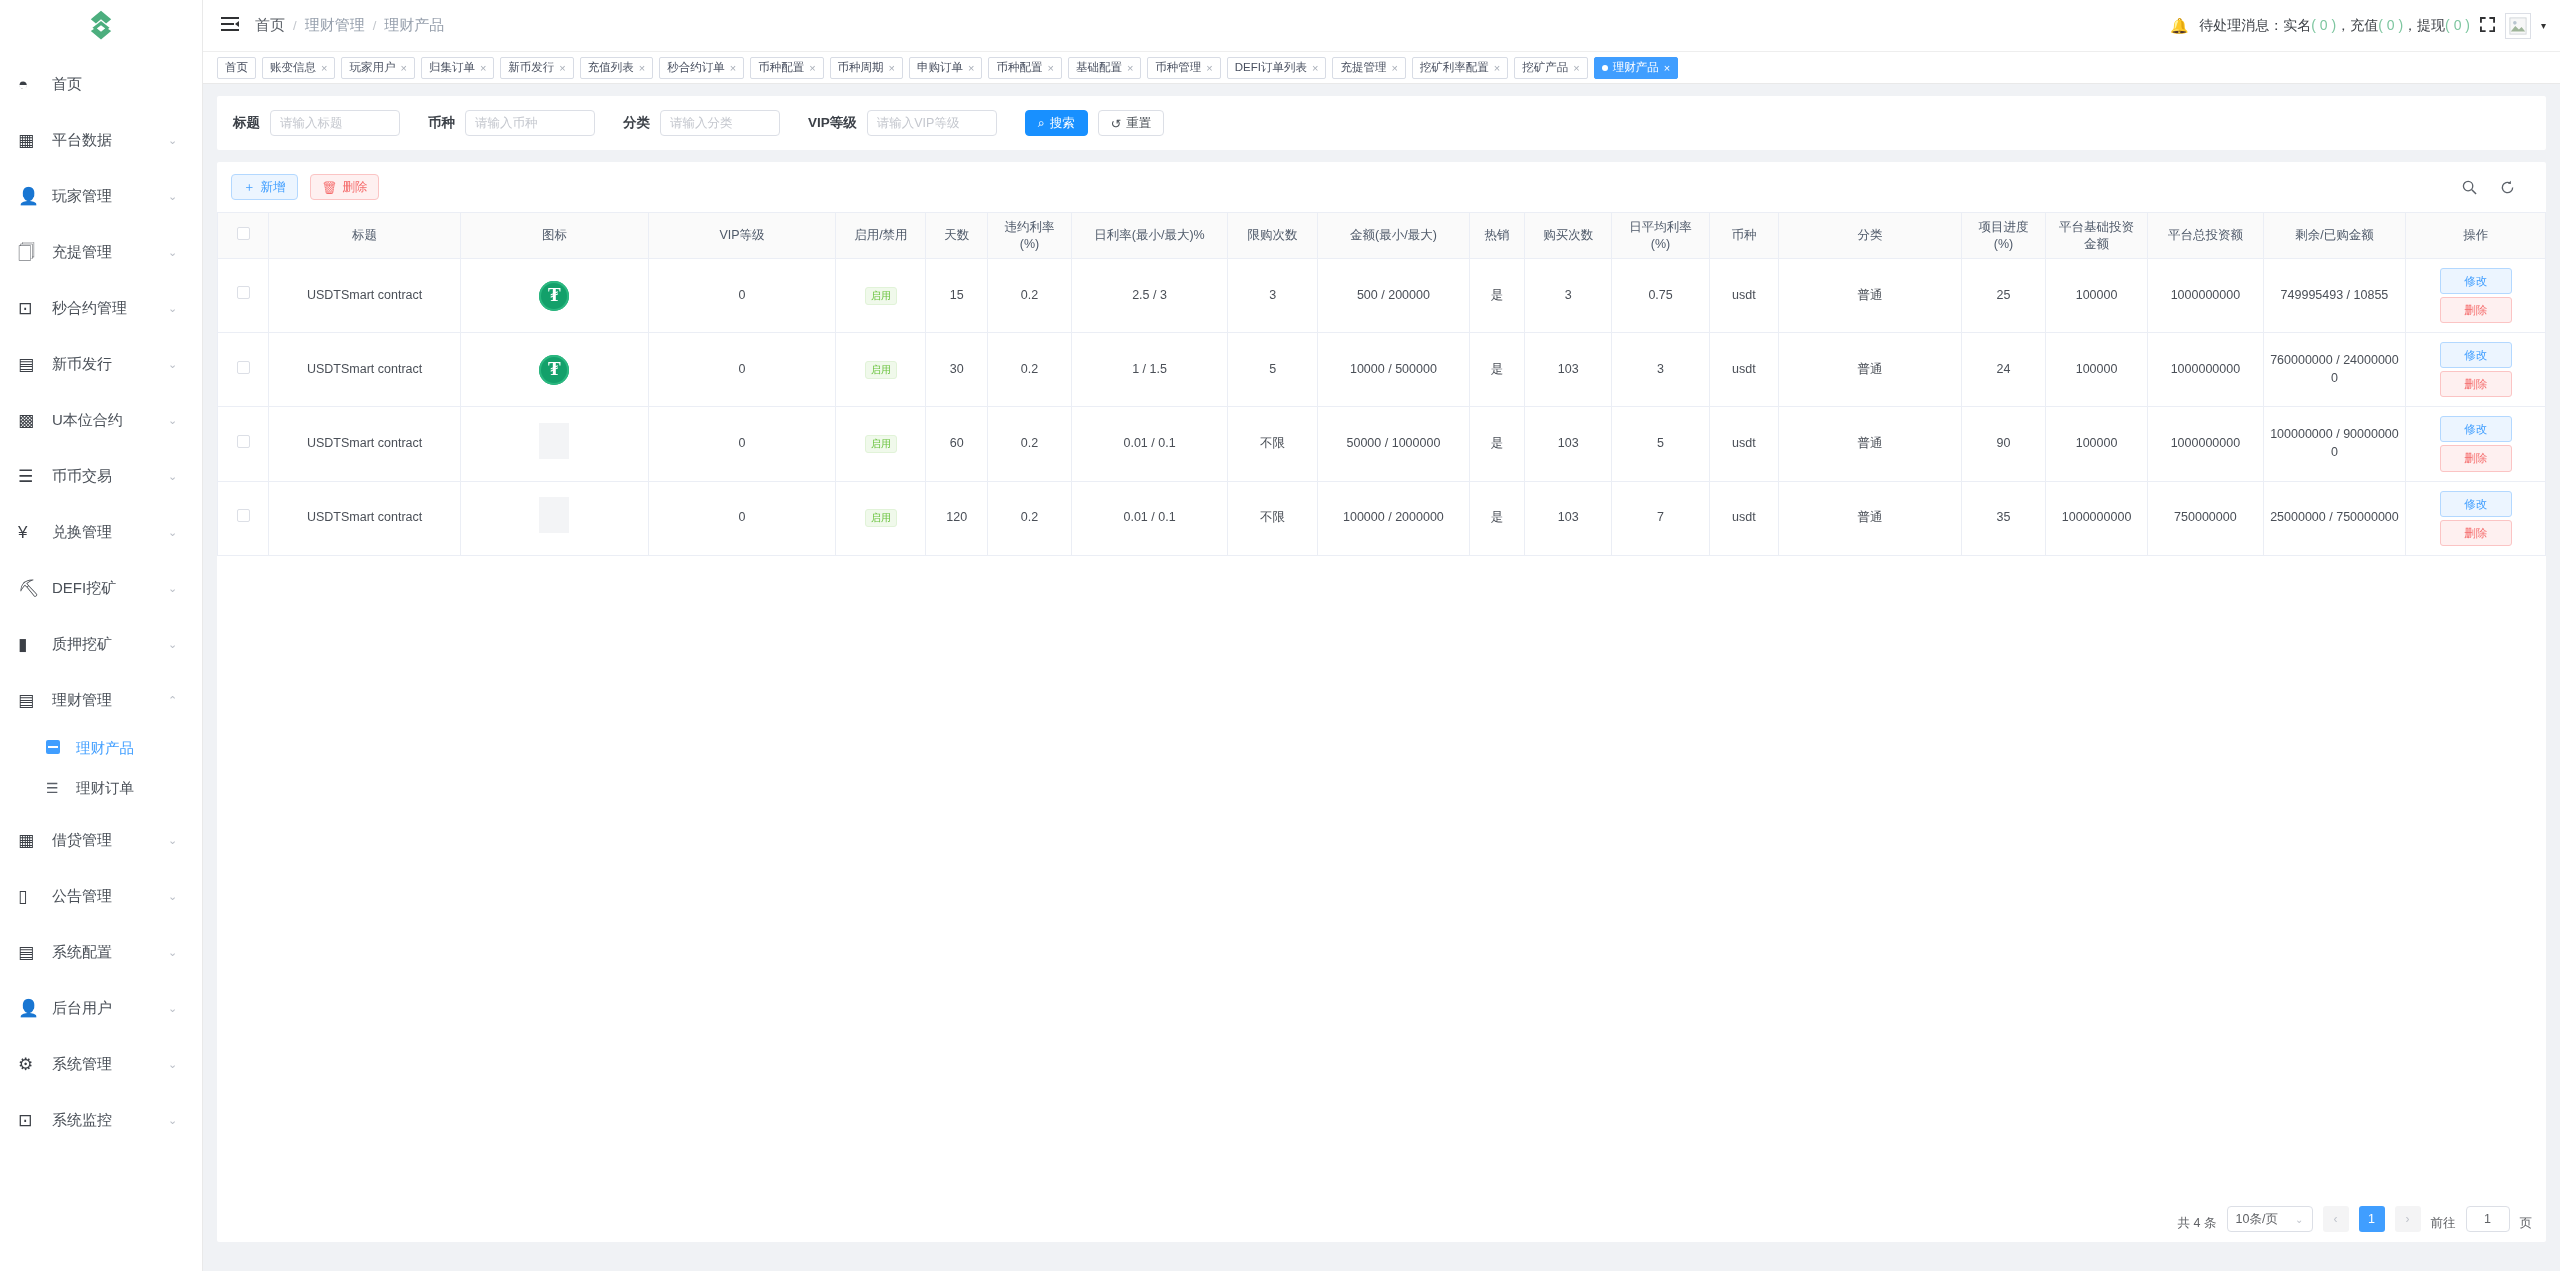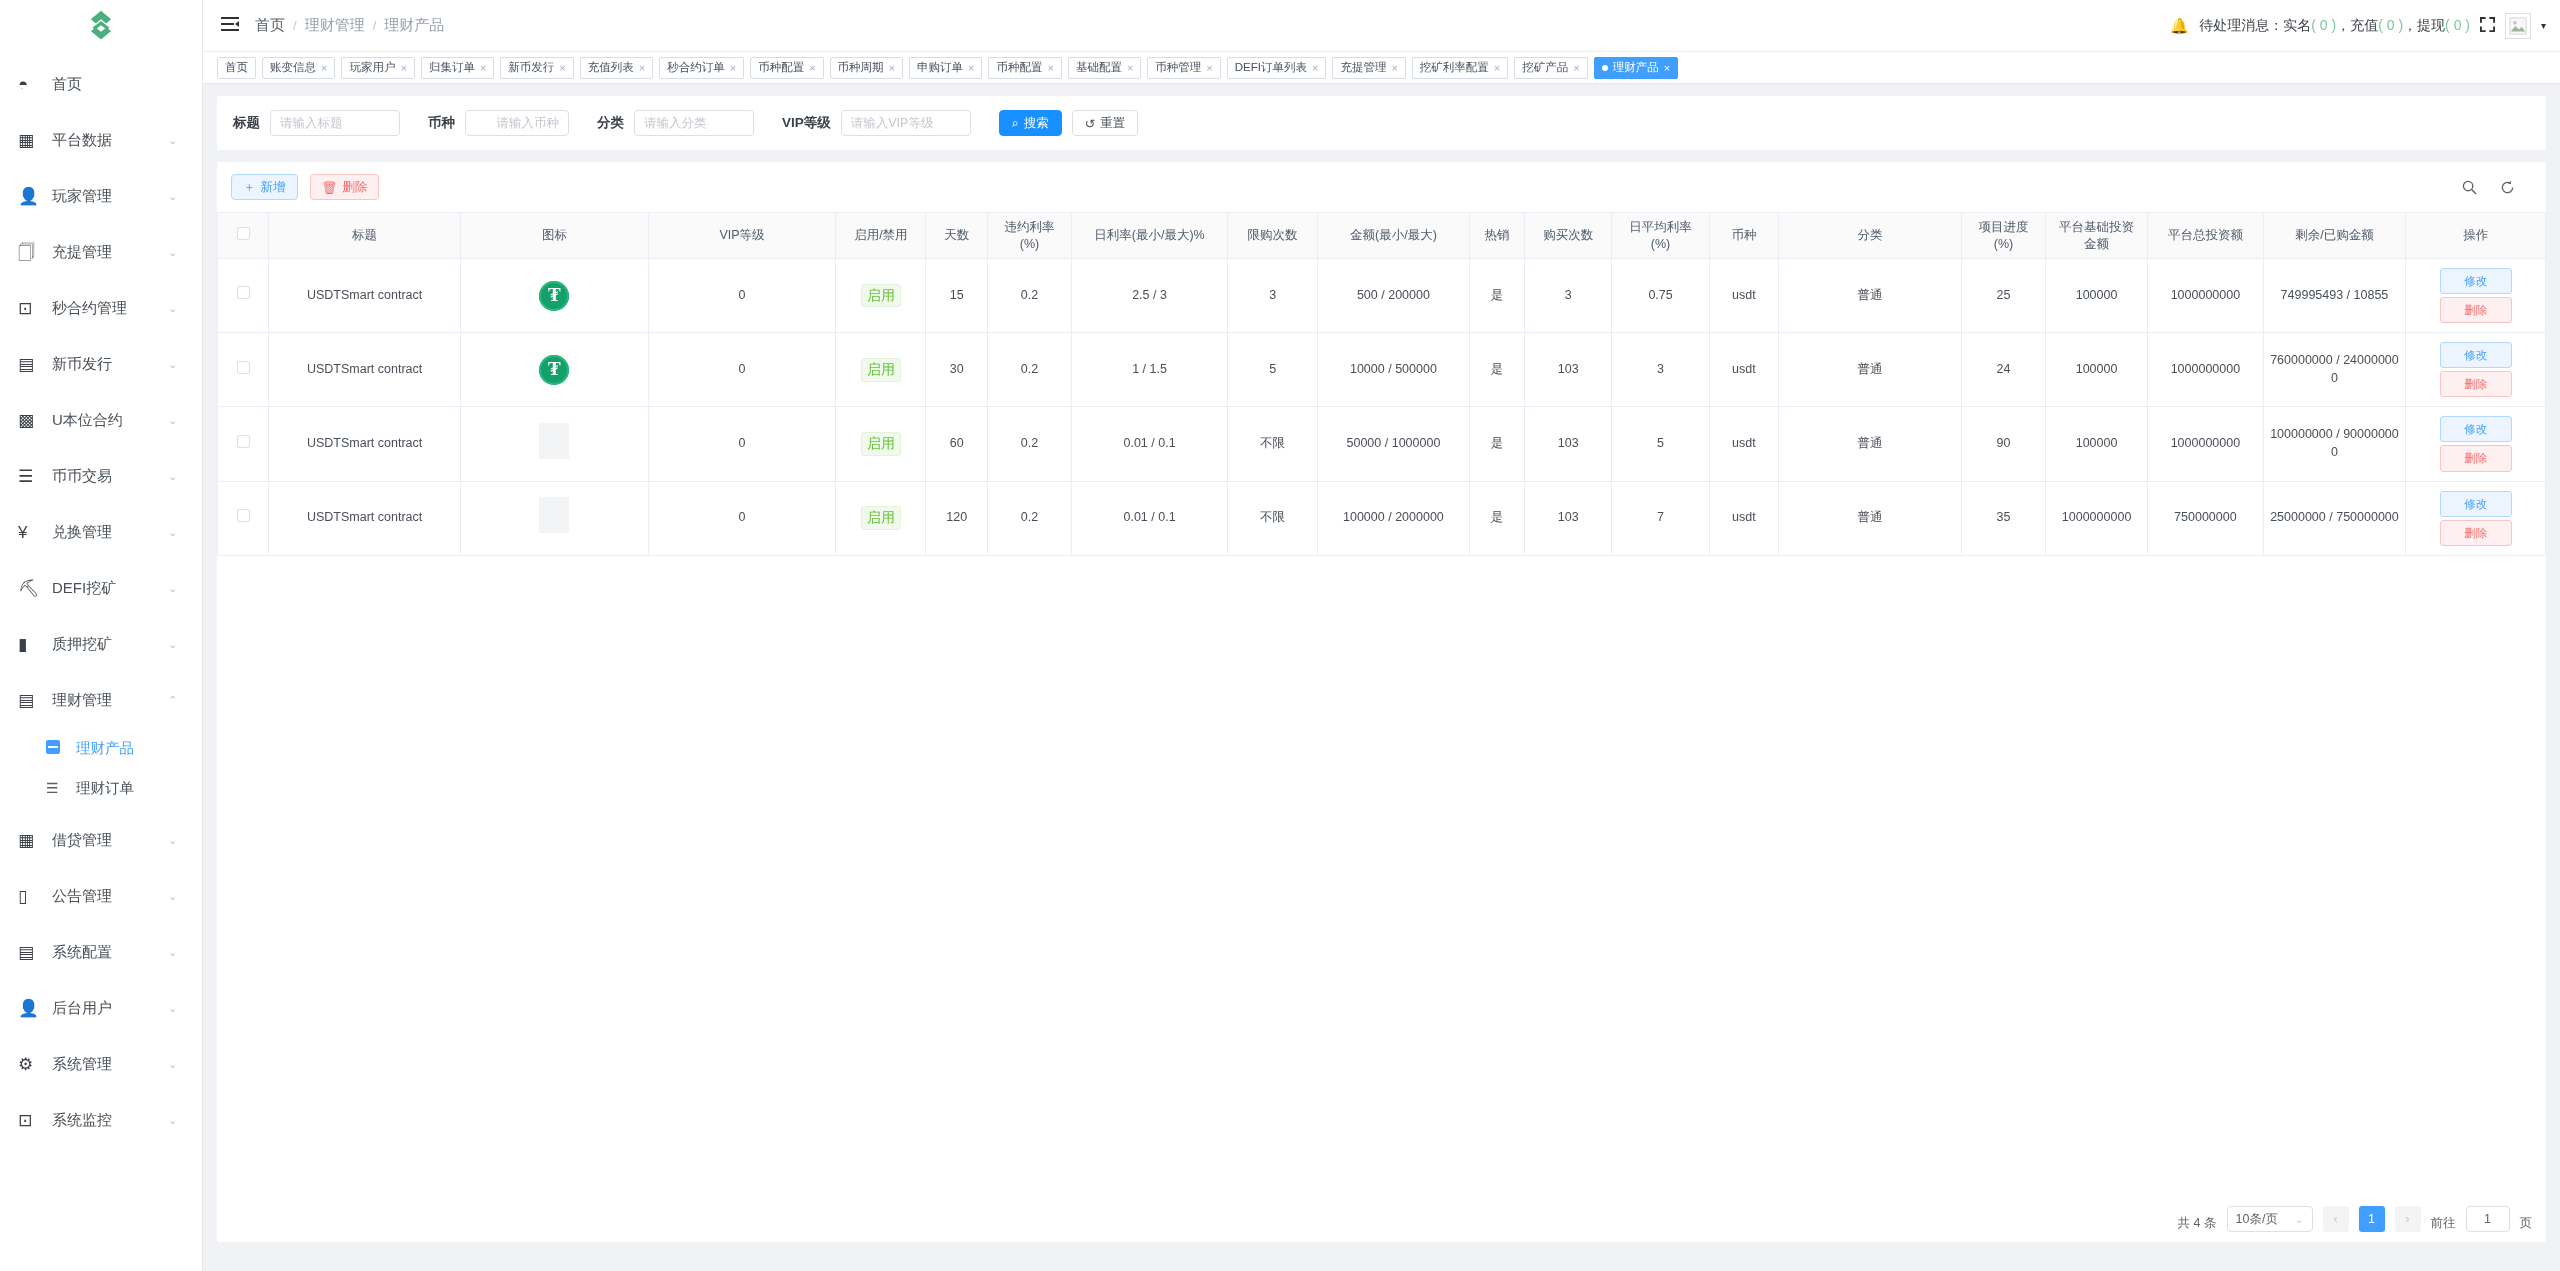--- a/index.html
+++ b/index.html
@@ -118,21 +118,21 @@
     height: 46px; padding: 4px 2px; text-align:center; line-height:1.35;
   }
   table.grid td {
     border: 1px solid #ebeef5; border-left:none;
     font-size: 12.5px; color:#4a4f57; text-align:center; padding: 6px 4px;
     line-height: 1.4; word-break: break-all;
   }
   table.grid th:first-child, table.grid td:first-child { border-left: 1px solid #ebeef5; }
   .cbx { width:13px; height:13px; border:1px solid #dcdfe6; border-radius:2px; background:#fff; display:inline-block;}
   .tag-enable { display:inline-block; background:#f0f9eb; color:#67c23a; border:1px solid #e1f3d8;
-                border-radius:3px; font-size:14px; padding: 1px 5px; }
+                border-radius:3px; font-size:10px; padding: 1px 5px; }
   .coin { width: 30px; height: 30px; border-radius:50%; background:#13a06a; display:inline-flex;
           align-items:center; justify-content:center; color:#fff; font-size:19px; font-weight:bold;
           box-shadow: inset 0 0 0 2px #2bb880; font-family:"Liberation Serif", serif;}
   .coin-empty { width: 30px; height: 36px; background:#f3f4f6; display:inline-block; }
   .op-edit { display:block; width: 72px; margin: 3px auto; background:#ecf5ff; border:1px solid #b3d8ff;
              color:#409eff; font-size:11.5px; border-radius:3px; padding:4px 0; cursor:pointer;}
   .op-del { display:block; width: 72px; margin: 3px auto; background:#fef0f0; border:1px solid #fbc4c4;
             color:#f56c6c; font-size:11.5px; border-radius:3px; padding:4px 0; cursor:pointer;}
 
   
@@ -384,21 +384,21 @@
     <div class="content">
 
       <section class="card search-card">
         <div class="form-row" id="search-fields">
             <div class="field">
               <span class="field-label">标题</span>
               <input style="width: 130px;" placeholder="请输入标题">
             </div>
             <div class="field">
               <span class="field-label">币种</span>
-              <input style="width: 104px; text-align: right;" placeholder="请输入币种">
+              <input style="width: 130px;" placeholder="请输入币种">
             </div>
             <div class="field">
               <span class="field-label">分类</span>
               <input style="width: 120px;" placeholder="请输入分类">
             </div>
             <div class="field">
               <span class="field-label">VIP等级</span>
               <input style="width: 130px;" placeholder="请输入VIP等级">
             </div>
             <div style="display: flex; gap: 10px;">

